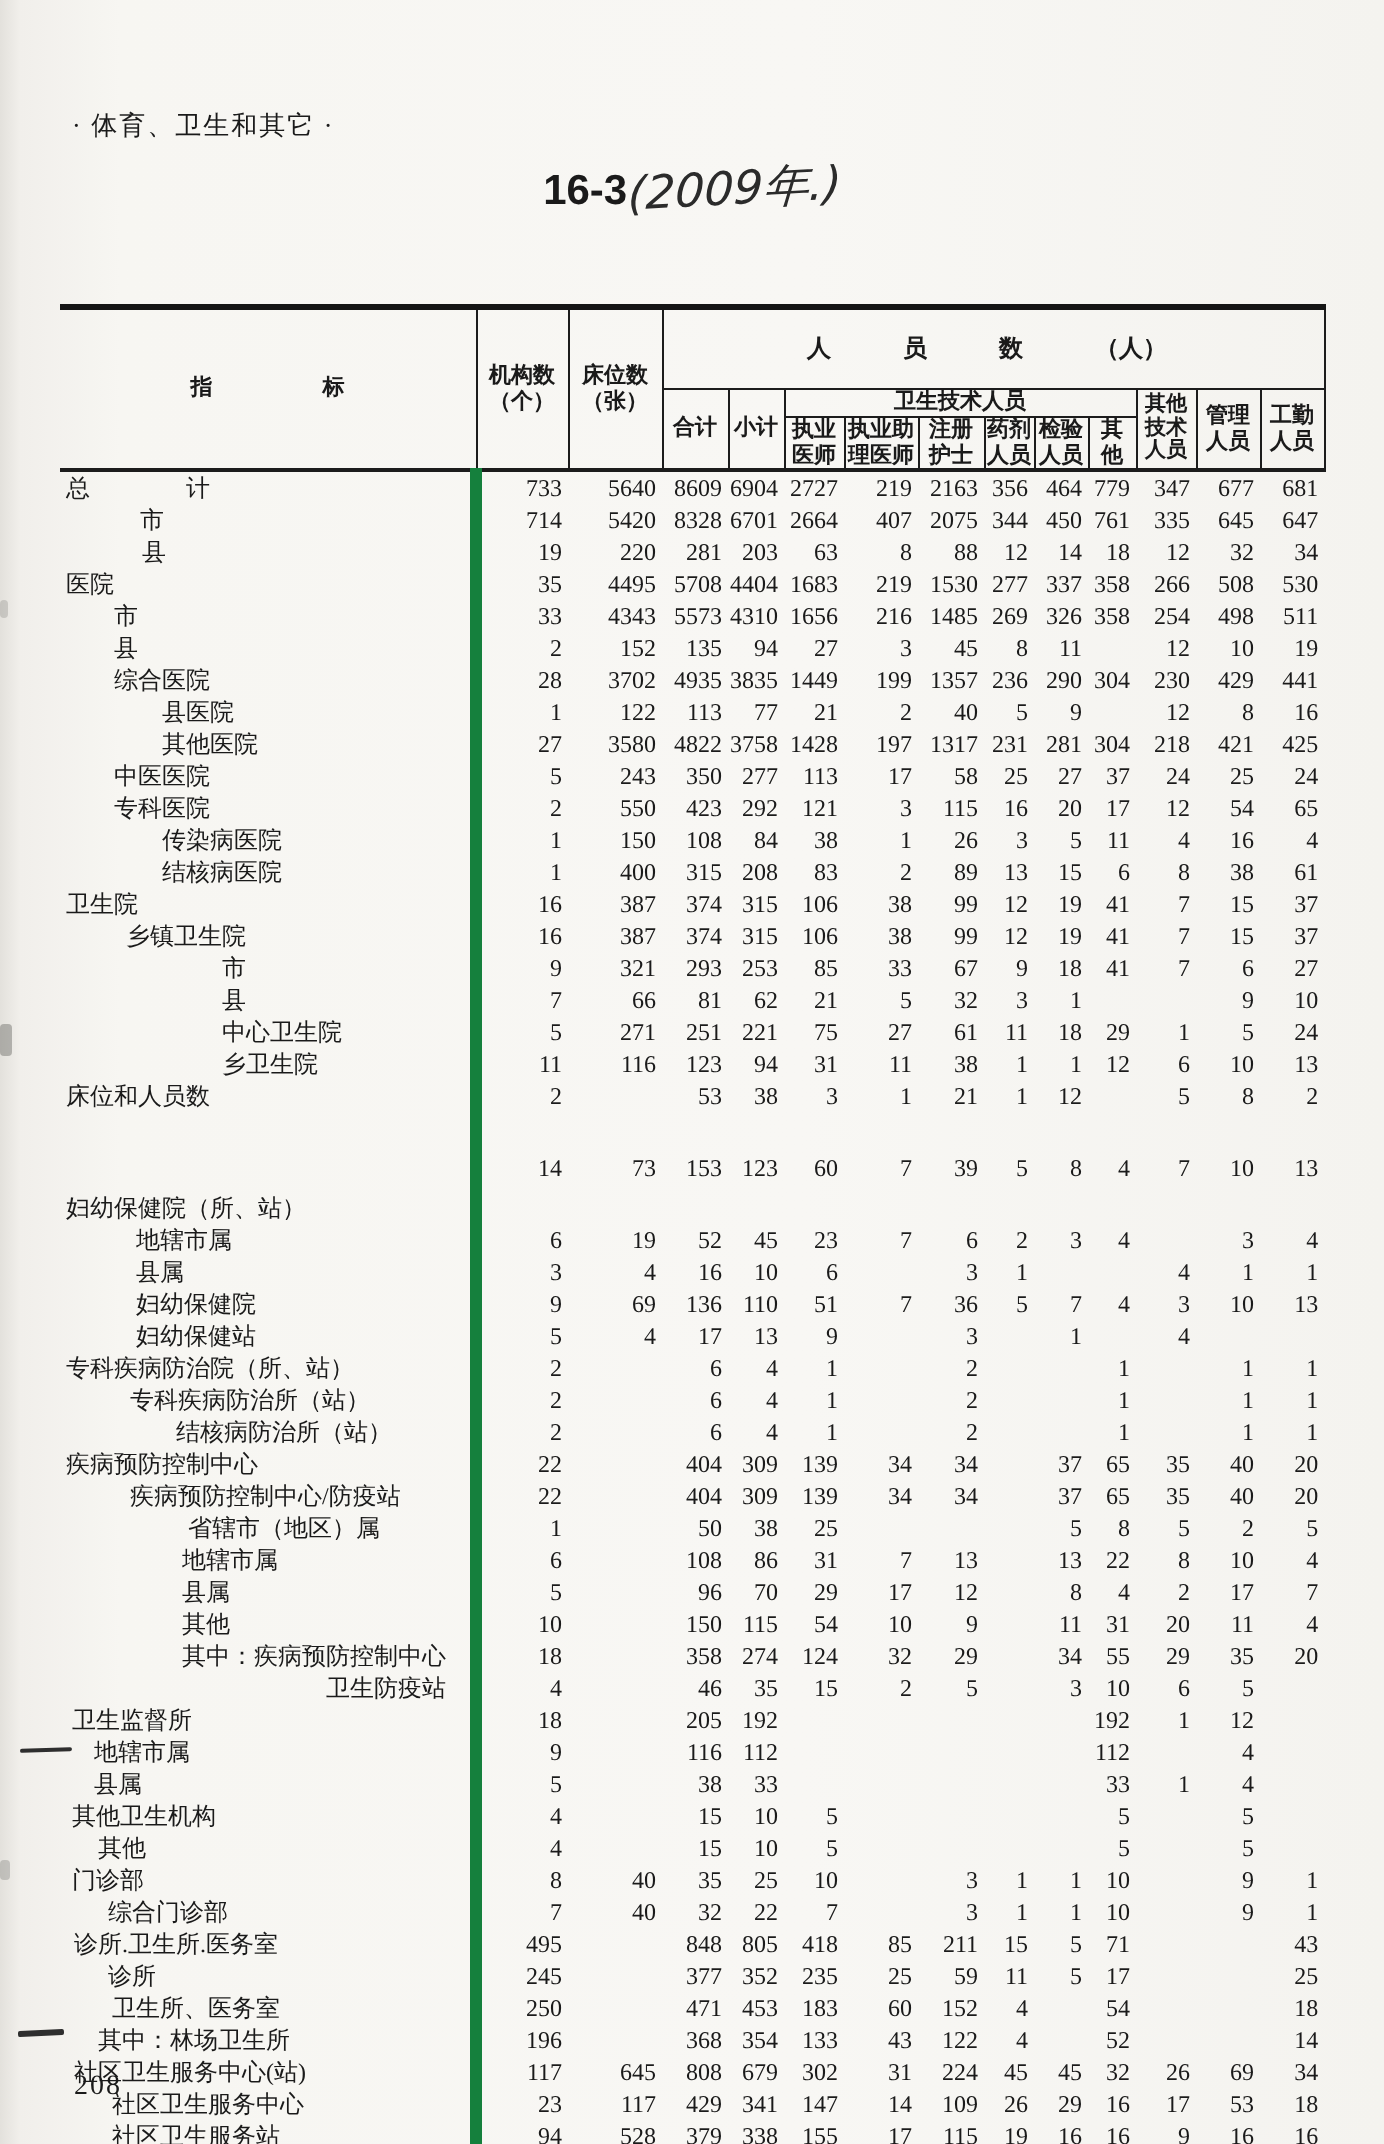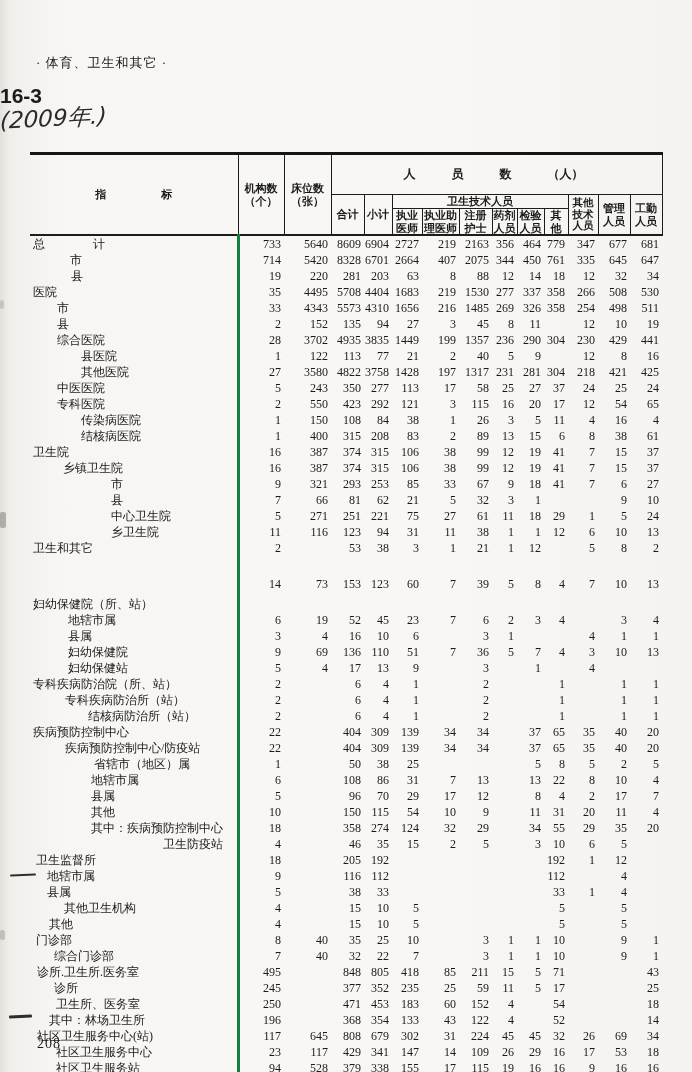--- a/index.html
+++ b/index.html
@@ -2,35 +2,35 @@
 <html><head>
 <meta charset="utf-8">
 <style>
   html,body{margin:0;padding:0;}
   body{
     width:692px;height:1072px;position:relative;overflow:hidden;
     background:linear-gradient(90deg,#e3e1dc 0px,#f1efeb 10px,#f7f6f2 60px,#f8f7f4 400px,#f4f3ef 692px);
     font-family:"Liberation Serif","DejaVu Serif",serif;color:#1a1a1a;
   }
   .running-header{position:absolute;top:54px;left:36px;font-size:13px;letter-spacing:1px;}
-  .title-row{position:absolute;top:84px;left:0;width:100%;display:flex;justify-content:center;align-items:flex-start;gap:0;flex-direction:column;}
+  .title-row{position:absolute;top:84px;left:0;width:100%;display:flex;justify-content:center;align-items:flex-start;gap:0;}
   .title-no{font-family:"Liberation Sans","DejaVu Sans",sans-serif;font-weight:bold;font-size:21px;}
   .title-text{font-weight:bold;font-size:21px;letter-spacing:1px;}
   .title-hand{font-family:"DejaVu Sans",sans-serif;font-style:italic;font-size:23px;font-weight:400;color:#2b2b2b;transform:rotate(-3deg) skewX(-6deg);display:inline-block;position:relative;top:-5px;}
   table.stats{position:absolute;left:30px;top:152px;width:632px;border-collapse:collapse;table-layout:fixed;
     border-top:3px solid #151515;border-bottom:3px solid #151515;}
   thead td{border:1px solid #1c1c1c;vertical-align:middle;text-align:center;
     font-weight:bold;font-size:11px;line-height:1.15;padding:0;white-space:pre-line;}
   thead td.bb{border-bottom-width:2px;}
   thead td.no-left{border-left:none;}
   tr.r1{height:20px;} tr.r2{height:14px;} tr.r3{height:25px;}
   .band-flex{display:flex;justify-content:space-between;padding:0 78px 0 72px;font-size:12px;}
   .small3{font-size:10.5px;line-height:1.1;}
   tbody td{border:none;height:16px;padding:0;font-size:12px;line-height:16px;overflow:visible;}
-  tbody td.lbl{border-right:3px solid #15803d;text-align:left;white-space:nowrap;}
+  tbody td.lbl{border-right:6px solid #15803d;text-align:left;white-space:nowrap;}
   tbody td.lbl span{display:inline-block;}
   tbody td.num{text-align:right;padding-right:3px;font-family:"Liberation Serif","DejaVu Serif",serif;}
   .page-number{position:absolute;left:37px;top:1036px;font-size:14px;letter-spacing:1px;}
   .dash{position:absolute;background:#2e2e2e;border-radius:1px;}
   .dash1{left:10px;top:874px;width:26px;height:2px;transform:rotate(-2deg);}
   .dash2{left:9px;top:1015px;width:23px;height:3px;transform:rotate(-3deg);}
   .smudge{position:absolute;background:#6b6a66;opacity:.45;border-radius:2px;}
   .sm1{left:0;top:512px;width:6px;height:16px;}
   .sm2{left:0;top:300px;width:4px;height:9px;opacity:.25;}
   .sm3{left:0;top:930px;width:5px;height:10px;opacity:.3;}
@@ -404,21 +404,21 @@
         <td class="num">11</td>
         <td class="num">38</td>
         <td class="num">1</td>
         <td class="num">1</td>
         <td class="num">12</td>
         <td class="num">6</td>
         <td class="num">10</td>
         <td class="num">13</td>
       </tr>
       <tr>
-        <td class="lbl"><span style="padding-left: 3px;">卫生和其它</span></td>
+        <td class="lbl"><span style="padding-left: 3px;">床位和人员数</span></td>
         <td class="num">2</td>
         <td class="num"></td>
         <td class="num">53</td>
         <td class="num">38</td>
         <td class="num">3</td>
         <td class="num">1</td>
         <td class="num">21</td>
         <td class="num">1</td>
         <td class="num">12</td>
         <td class="num"></td>
@@ -724,21 +724,21 @@
         <td class="num"></td>
         <td class="num"></td>
         <td class="num"></td>
         <td class="num"></td>
         <td class="num">33</td>
         <td class="num">1</td>
         <td class="num">4</td>
         <td class="num"></td>
       </tr>
       <tr>
-        <td class="lbl"><span style="padding-left: 6px; margin-left: 28px;">其他卫生机构</span></td>
+        <td class="lbl"><span style="padding-left: 6px;">其他卫生机构</span></td>
         <td class="num">4</td>
         <td class="num"></td>
         <td class="num">15</td>
         <td class="num">10</td>
         <td class="num">5</td>
         <td class="num"></td>
         <td class="num"></td>
         <td class="num"></td>
         <td class="num"></td>
         <td class="num">5</td>

